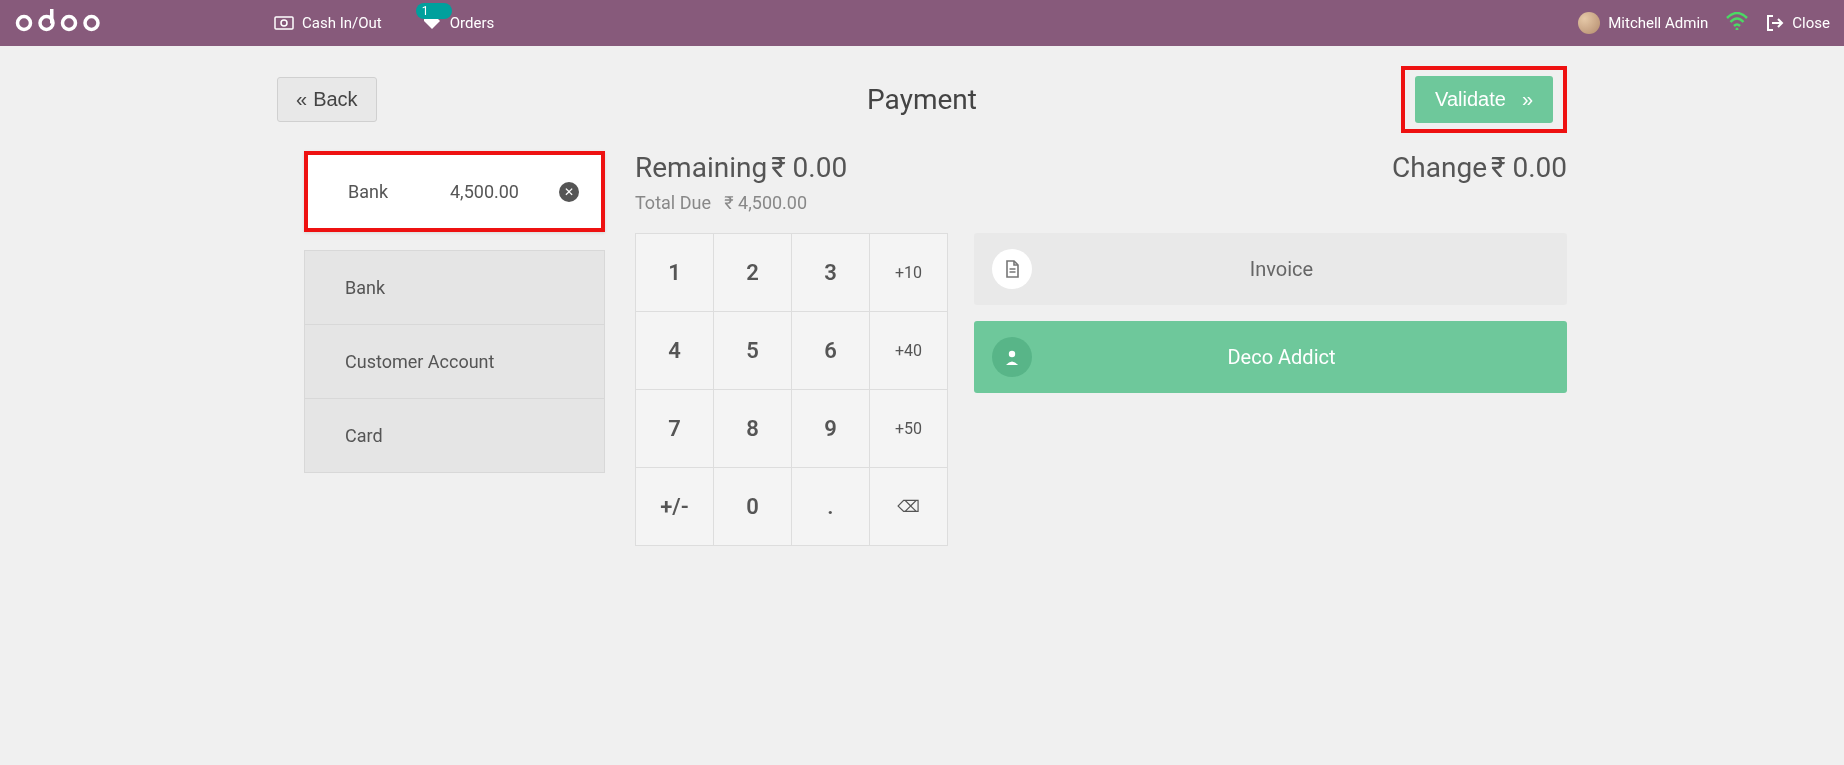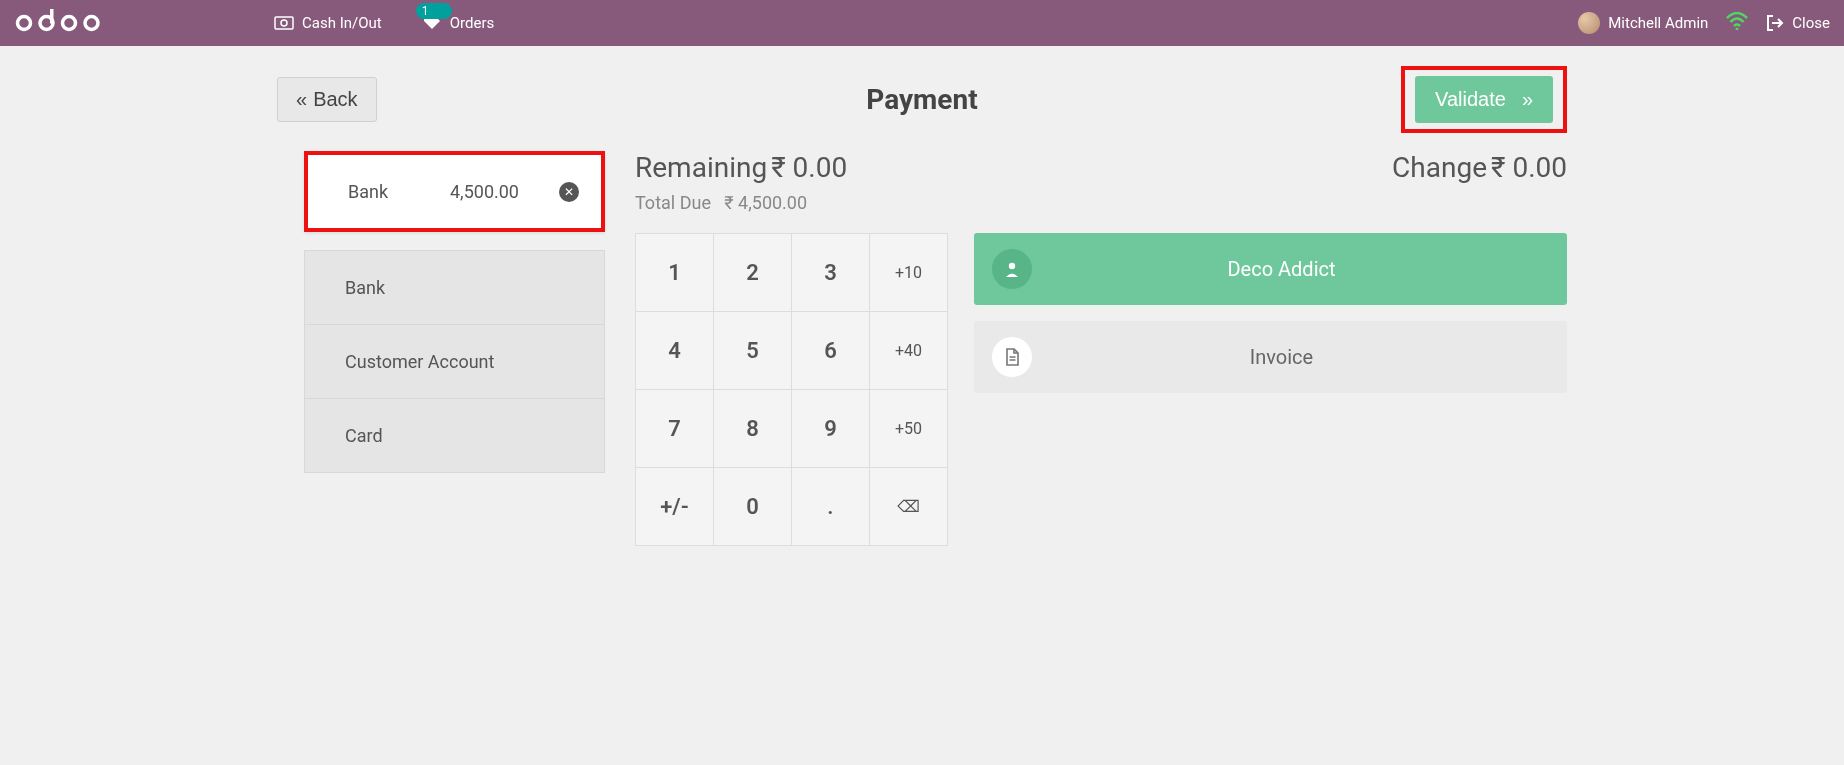--- a/index.html
+++ b/index.html
@@ -65,21 +65,21 @@
     background:#e8e8e8;
     color:#444;
     padding: 10px 18px;
     font-size: 20px;
     border-radius:3px;
     cursor:pointer;
     display:flex; align-items:center; gap:6px;
   }
   .page-title {
     font-size: 28px;
-    font-weight:700;
+    font-weight:400;
     color:#444;
     position:absolute;
     left:50%;
     transform:translateX(-50%);
   }
   .validate-wrap {
     border: 4px solid #e11;
     padding: 6px 10px;
     display:inline-flex;
   }
@@ -287,37 +287,37 @@
             <div class="numkey">8</div>
             <div class="numkey">9</div>
             <div class="numkey side">+50</div>
             <div class="numkey">+/-</div>
             <div class="numkey">0</div>
             <div class="numkey">.</div>
             <div class="numkey side">⌫</div>
           </div>
 
           <div class="side-actions">
-            <div class="action-row customer">
-              <span class="round-icon">
-                <svg width="18" height="18" viewBox="0 0 18 18" fill="white">
-                    <circle cx="9" cy="6" r="3.2"></circle>
-                    <path d="M3 17 Q9 10 15 17 Z"></path>
-                  </svg>
-              </span>
-              <span class="action-label">Deco Addict</span>
-            </div>
             <div class="action-row invoice">
               <span class="round-icon">
                 <svg width="18" height="18" viewBox="0 0 18 18" fill="none" stroke="#777" stroke-width="1.6">
                     <path d="M4 1 H11 L15 5 V17 H4 Z"></path>
                     <path d="M11 1 V5 H15"></path>
                     <path d="M6.5 9 H12.5 M6.5 12 H12.5"></path>
                   </svg>
               </span>
               <span class="action-label">Invoice</span>
             </div>
+            <div class="action-row customer">
+              <span class="round-icon">
+                <svg width="18" height="18" viewBox="0 0 18 18" fill="white">
+                    <circle cx="9" cy="6" r="3.2"></circle>
+                    <path d="M3 17 Q9 10 15 17 Z"></path>
+                  </svg>
+              </span>
+              <span class="action-label">Deco Addict</span>
+            </div>
           </div>
         </div>
       </div>
     </div>
   </div>
 </div>
 
 </body></html>

